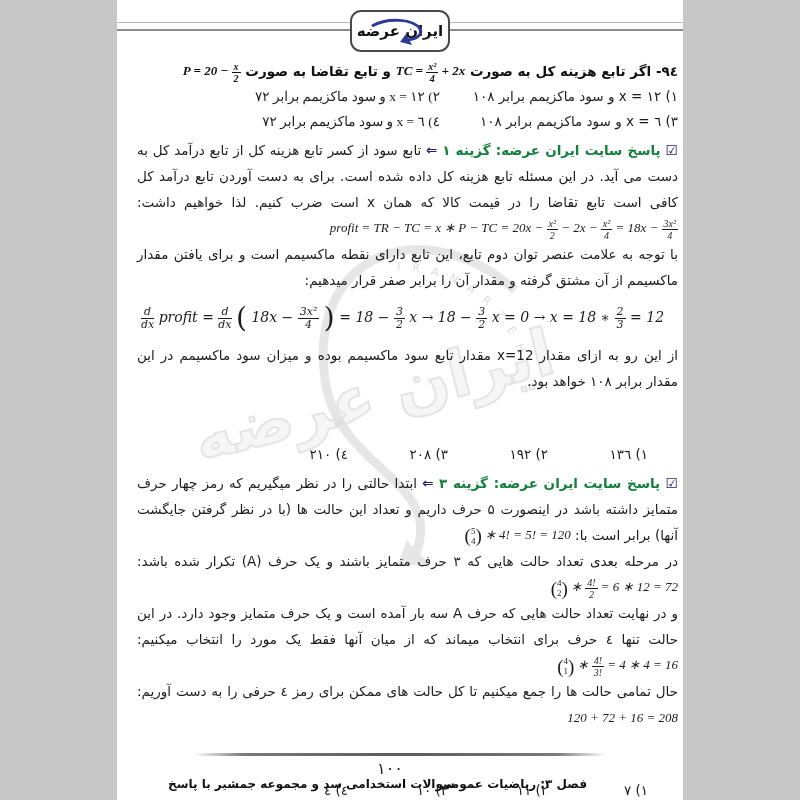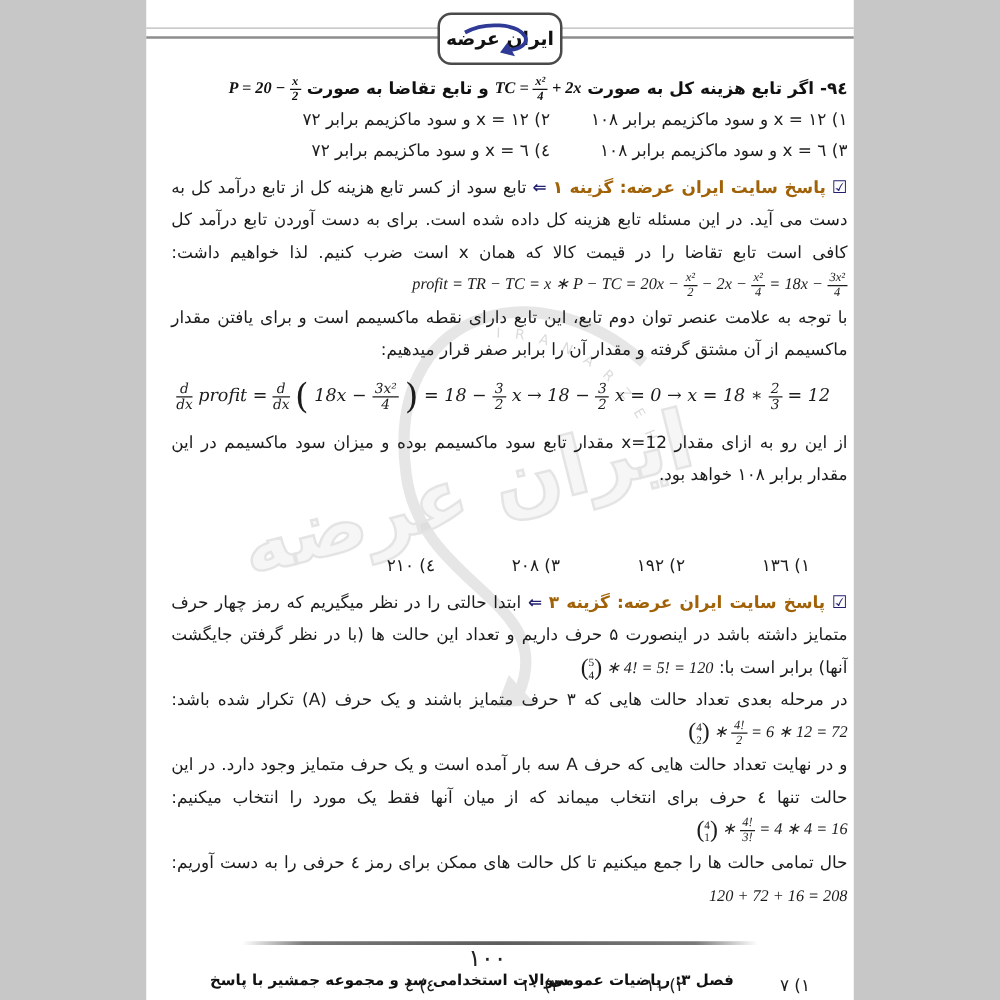--- a/index.html
+++ b/index.html
@@ -35,28 +35,28 @@
   .content{
     direction:rtl;
     padding:2px 5px 0 20px;
     color:#1c1c1c;
     font-size:13.5px;line-height:26px;
     text-align:justify;
     position:relative;z-index:1;
   }
   p{margin:0;}
   .q{font-weight:bold;color:#111;margin-top:4px;}
-  .navy{color:#a16207;font-weight:bold;}
+  .navy{color:#15803d;font-weight:bold;}
   .chk{color:#23216e;font-size:14px;font-weight:normal;}
   .arrow{color:#23216e;font-weight:bold;}
   .ansp{margin-top:3px;}
   
   .opts{display:flex;direction:rtl;line-height:25px;}
   .opts-2 .opt{flex:0 0 238px;}
-  .opts-2 .opt:last-child{flex:1;}
+  .opts-2 .opt:last-child{flex:1;font-family:Liberation Serif, serif;}
   .opts-4{padding-right:30px;}
   .opts-4 .opt{flex:0 0 100px;margin-top:48px;}
   
   .eq{
     direction:ltr;unicode-bidi:isolate;display:inline-block;
     font-family:Liberation Serif, serif;font-style:italic;
     font-size:13px;white-space:nowrap;vertical-align:middle;line-height:18px;
   }
   .fr{display:inline-block;vertical-align:middle;text-align:center;font-size:10px;line-height:11px;}
   .fr .t{display:block;border-bottom:1px solid currentColor;padding:0 2px;}
@@ -85,21 +85,21 @@
     letter-spacing:-2px;white-space:nowrap;
   }
   
   .ftr-rule{
     position:absolute;bottom:44px;left:77px;width:412px;height:3px;
     background:linear-gradient(to right,rgba(130,130,130,0),#7a7a7a 12%,#5c5c5c 50%,#7a7a7a 88%,rgba(130,130,130,0));
     border-radius:2px;
   }
   .pagenum{
     position:absolute;bottom:22px;left:0;right:20px;text-align:center;
-    font-size:19px;color:#222;direction:rtl;
+    font-size:16px;color:#222;direction:rtl;
   }
   .ftr-row{position:absolute;bottom:5px;left:0;right:0;height:18px;font-size:12px;font-weight:bold;color:#111;}
   .ftr-chapter{position:absolute;right:96px;direction:rtl;}
   .ftr-book{position:absolute;left:51px;direction:rtl;}
 </style>
 </head>
 <body>
 
 <div class="page">
 

